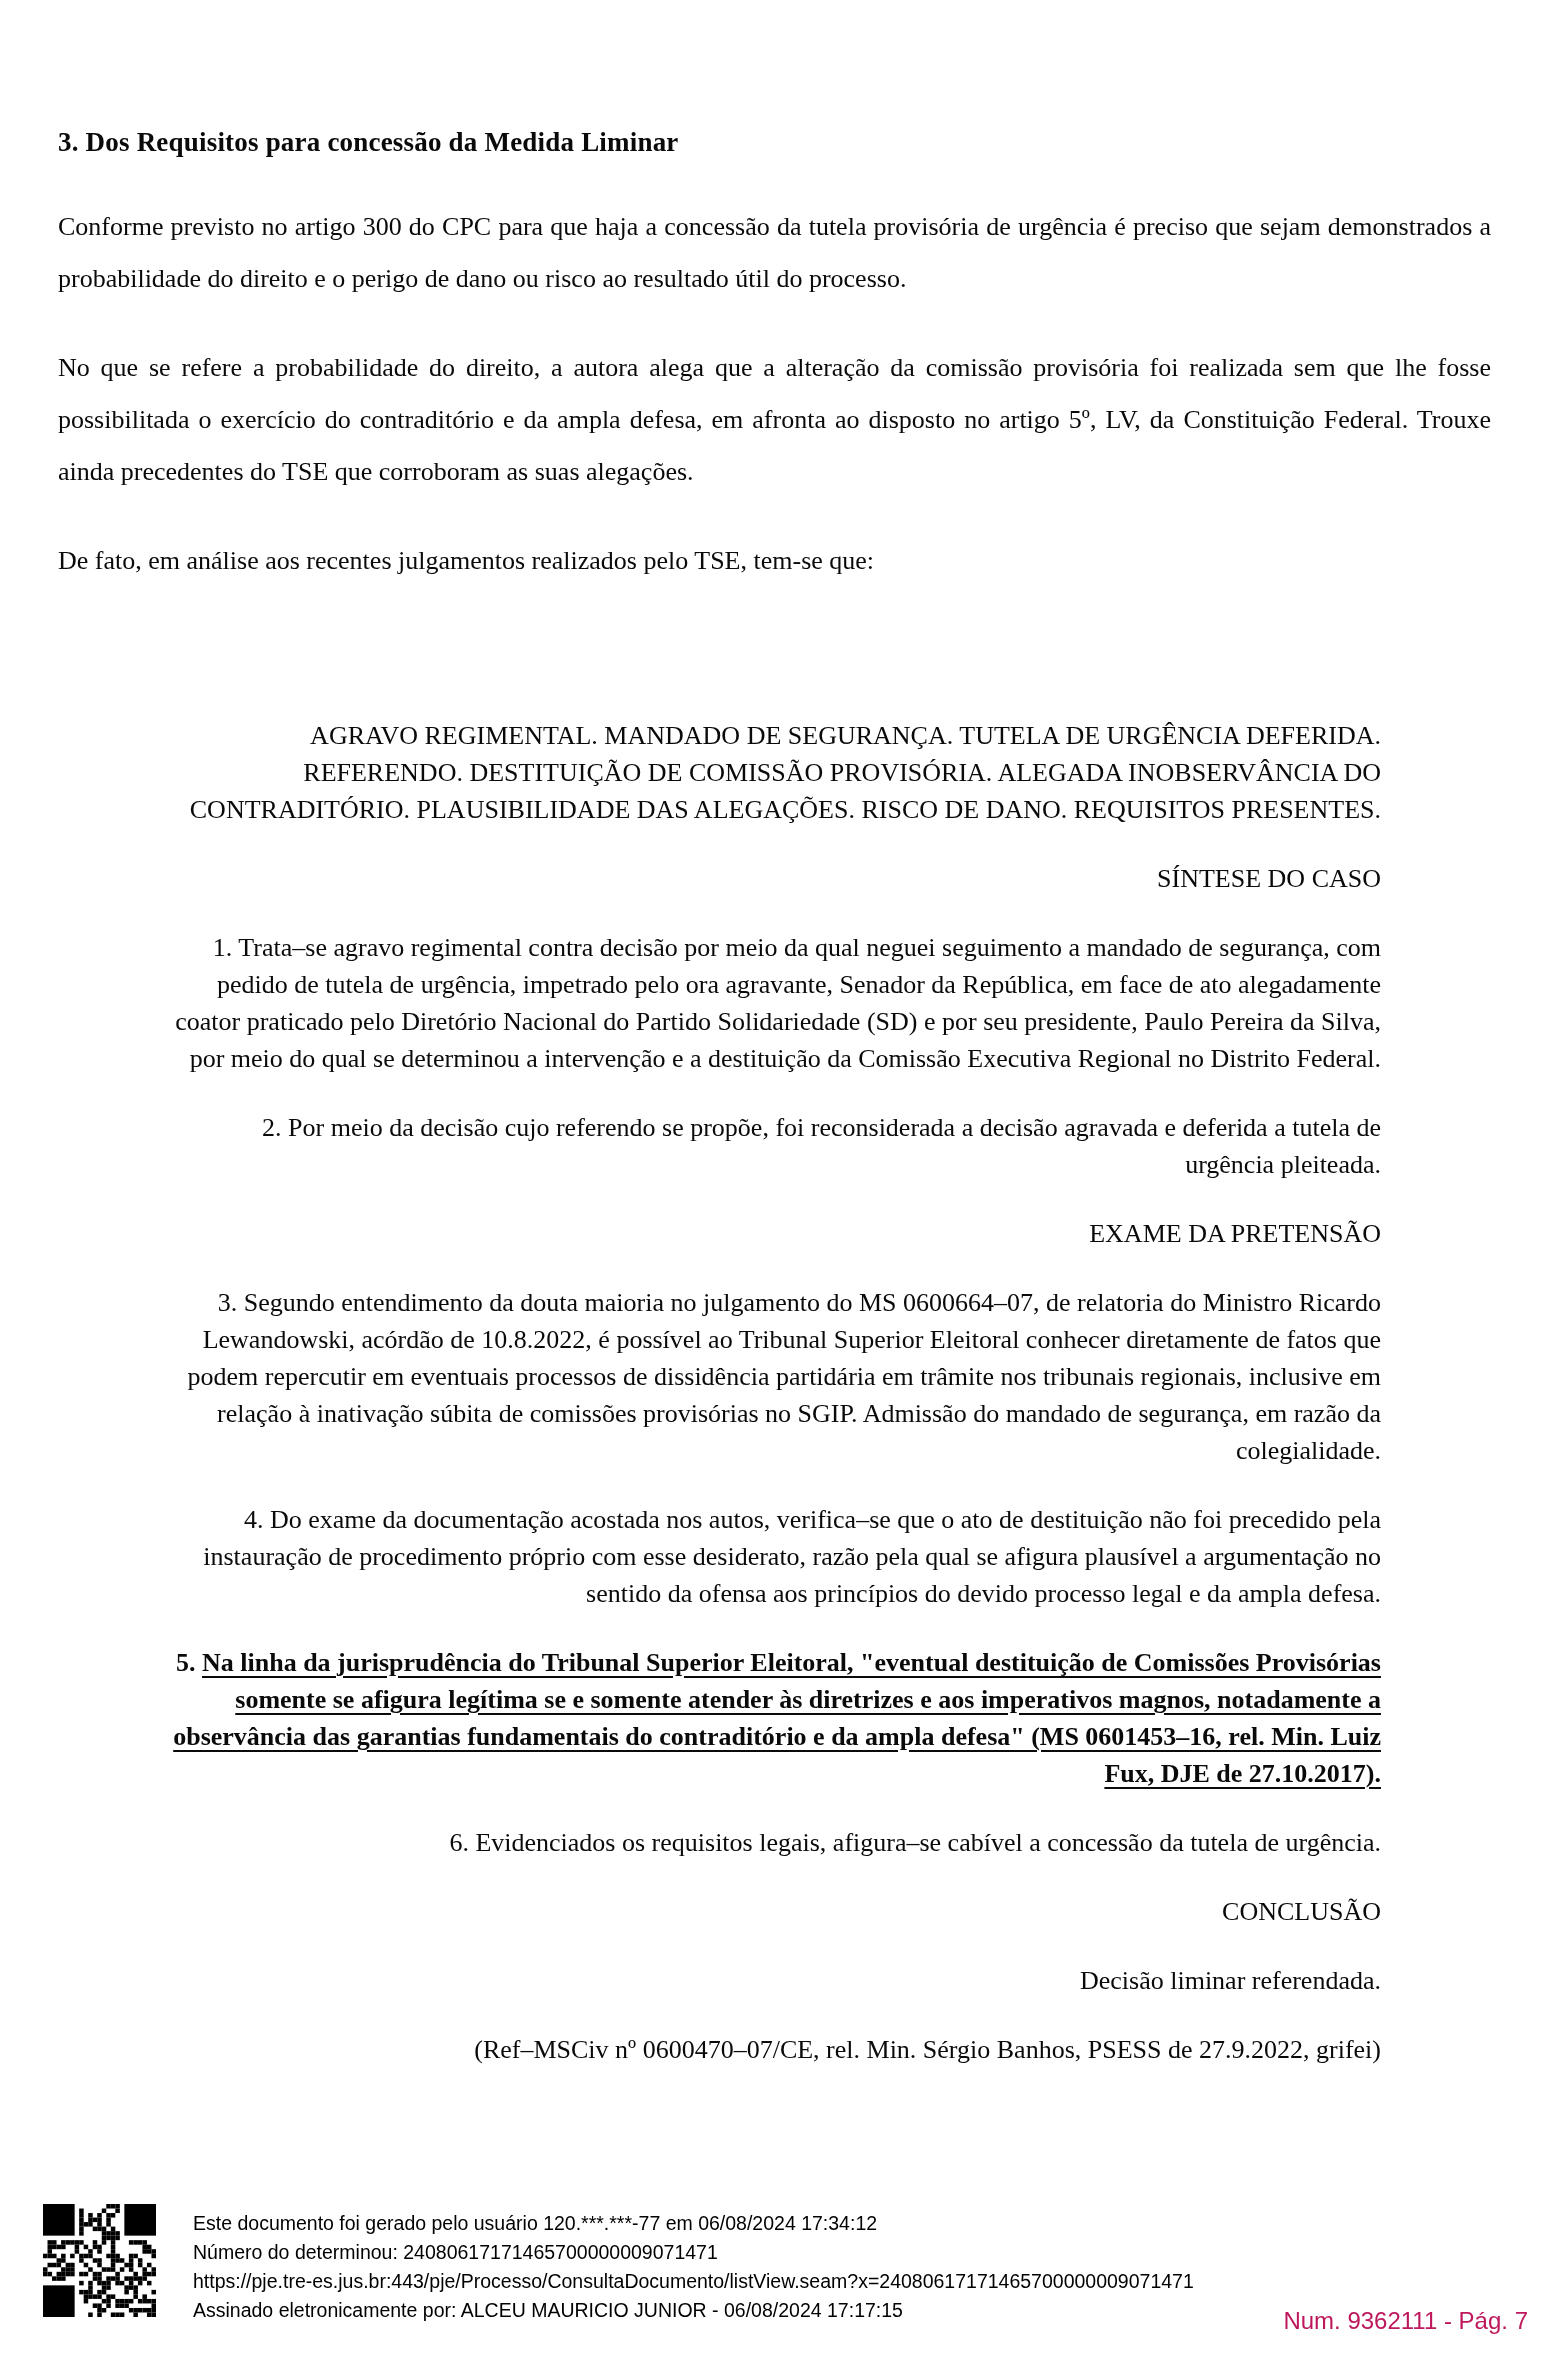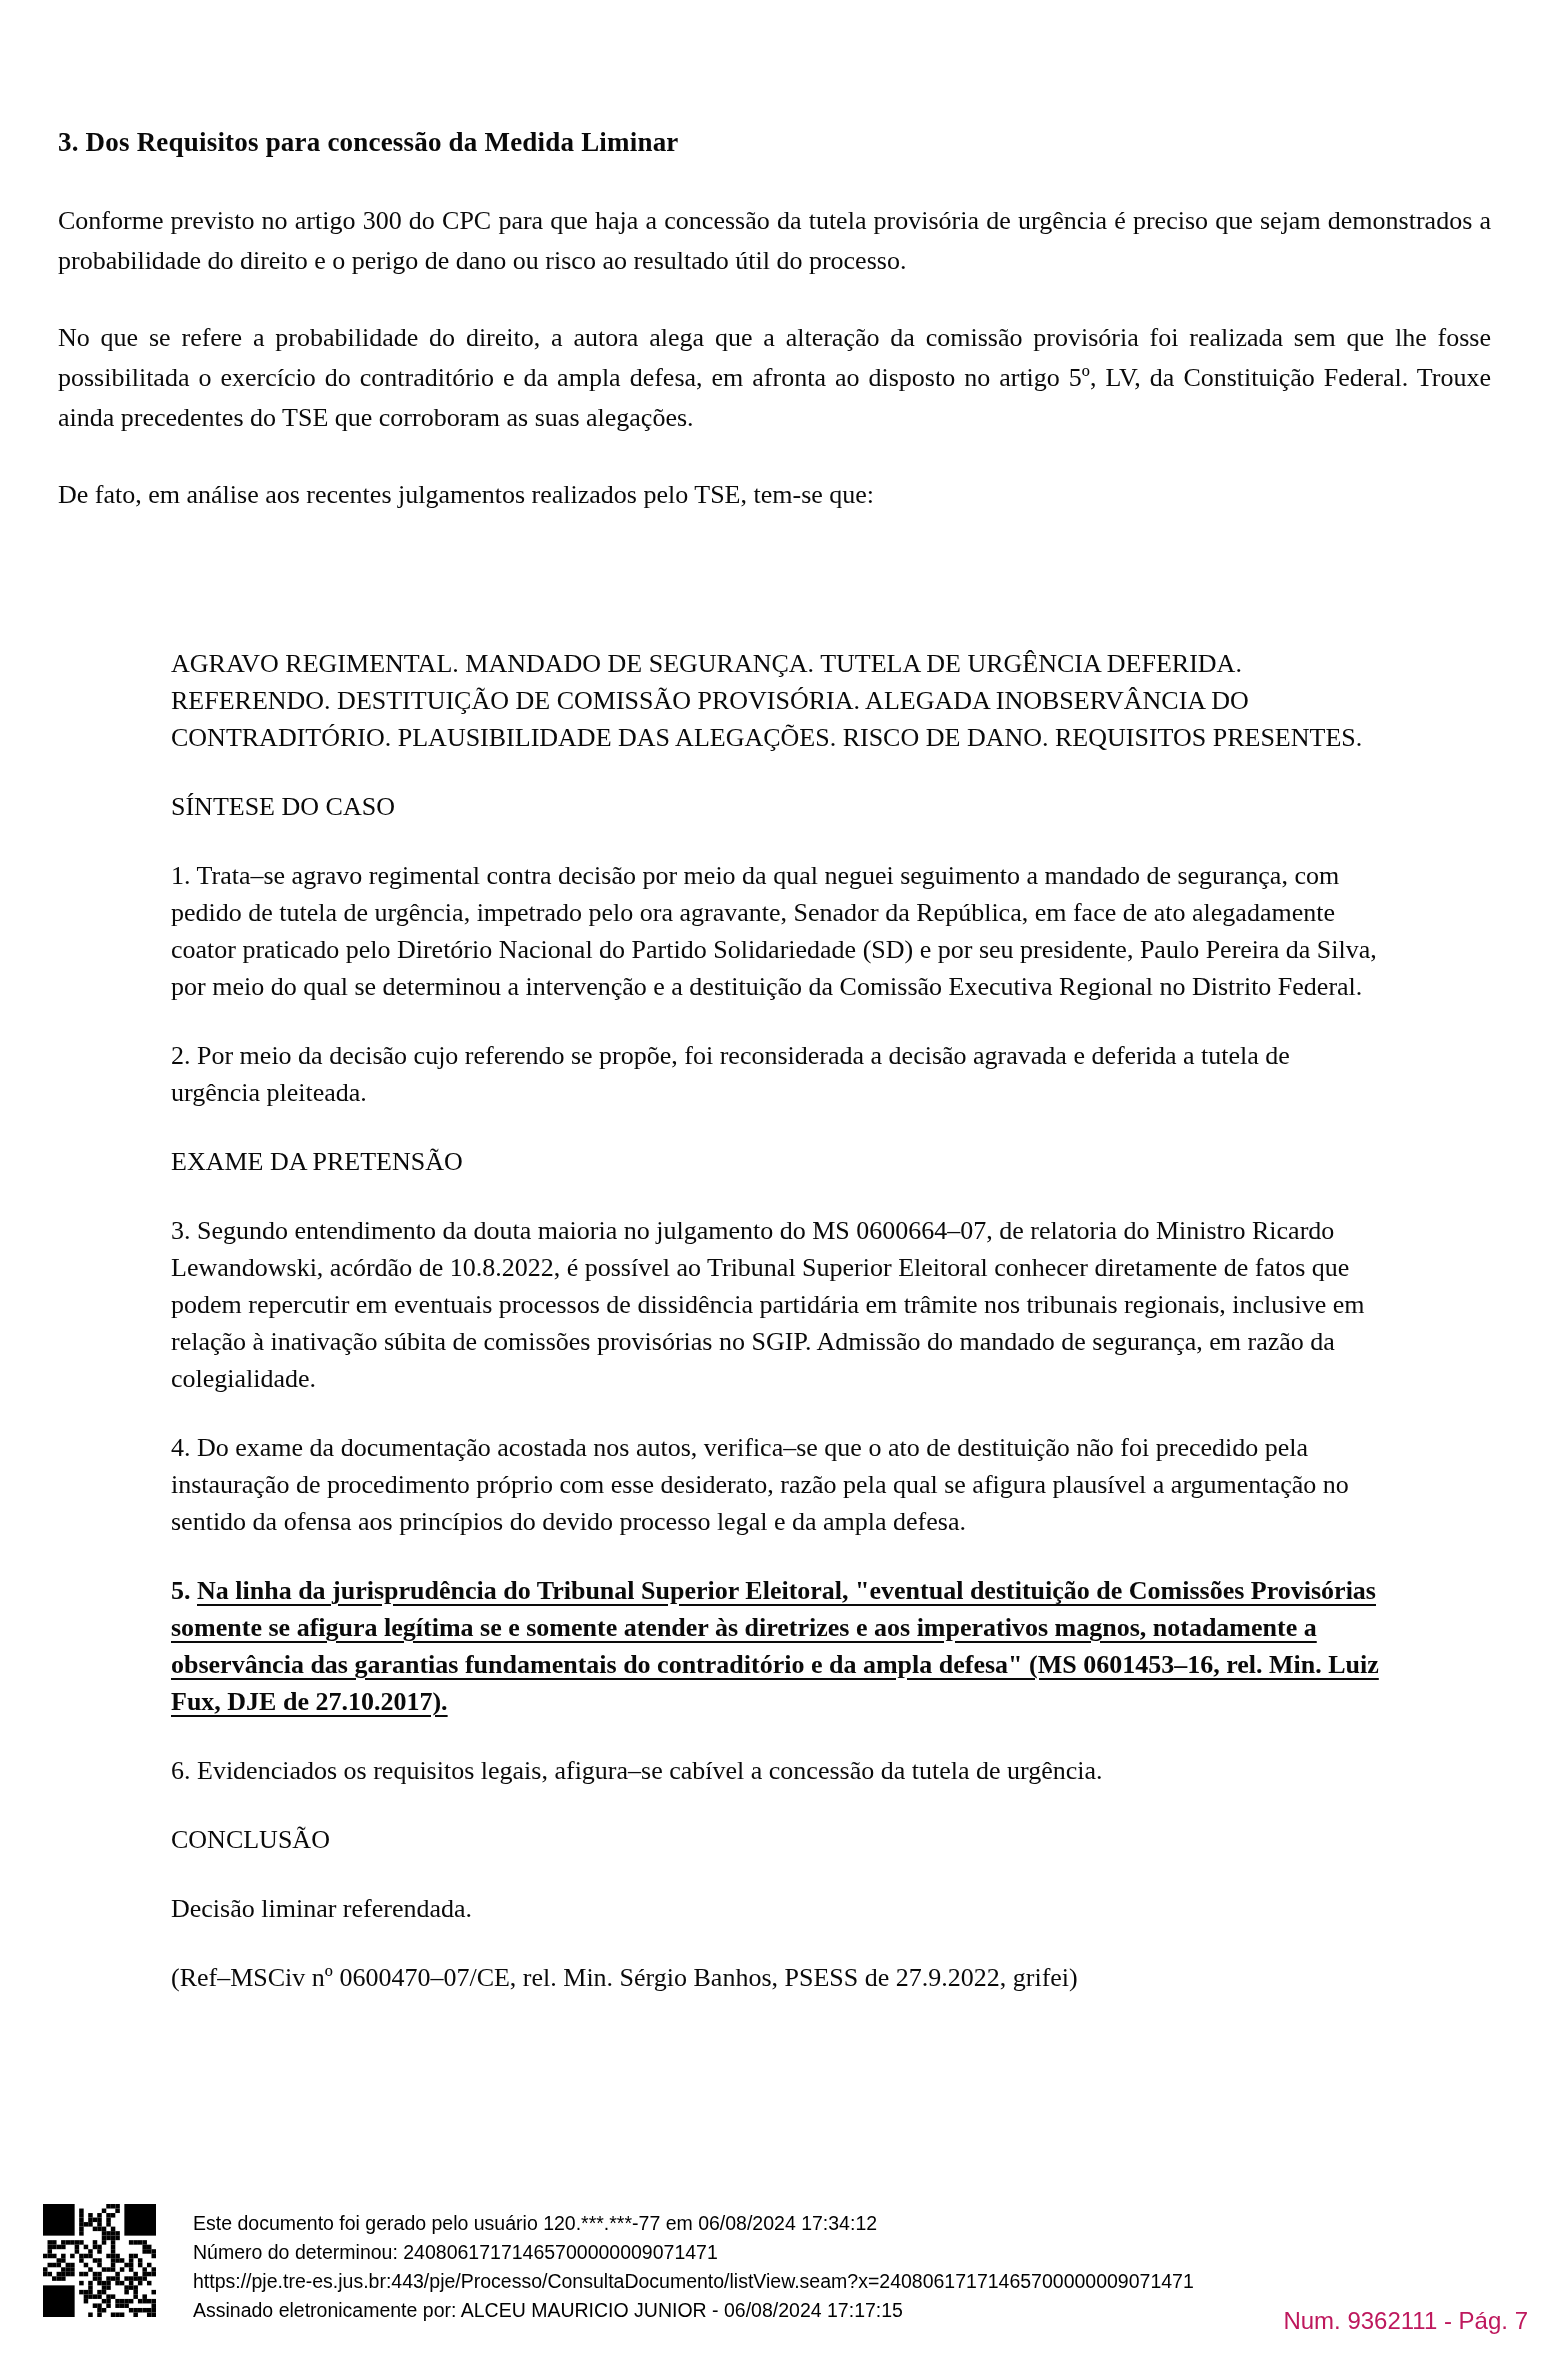--- a/index.html
+++ b/index.html
@@ -22,31 +22,31 @@
     padding: 126px 58px 0 58px;
   }
   .heading {
     font-size: 27px;
     font-weight: bold;
     line-height: 32px;
     letter-spacing: 0.2px;
   }
   .body-par {
     font-size: 26px;
-    line-height: 40px;
+    line-height: 52px;
     text-align: justify;
     margin-top: 37px;
   }
   .body-par.first { margin-top: 43px; }
   .citation {
     margin: 130px 0 0 113px;
     width: 1210px;
     font-size: 26px;
     line-height: 37px;
-    text-align: left;
+    text-align: right;
   }
   .citation p { margin-bottom: 32px; }
   .bu {
     font-weight: bold;
     text-decoration: underline;
     text-decoration-thickness: 1.9px;
     text-underline-offset: 4.6px;
   }
   .b5 { font-weight: bold; }
   .footer {

